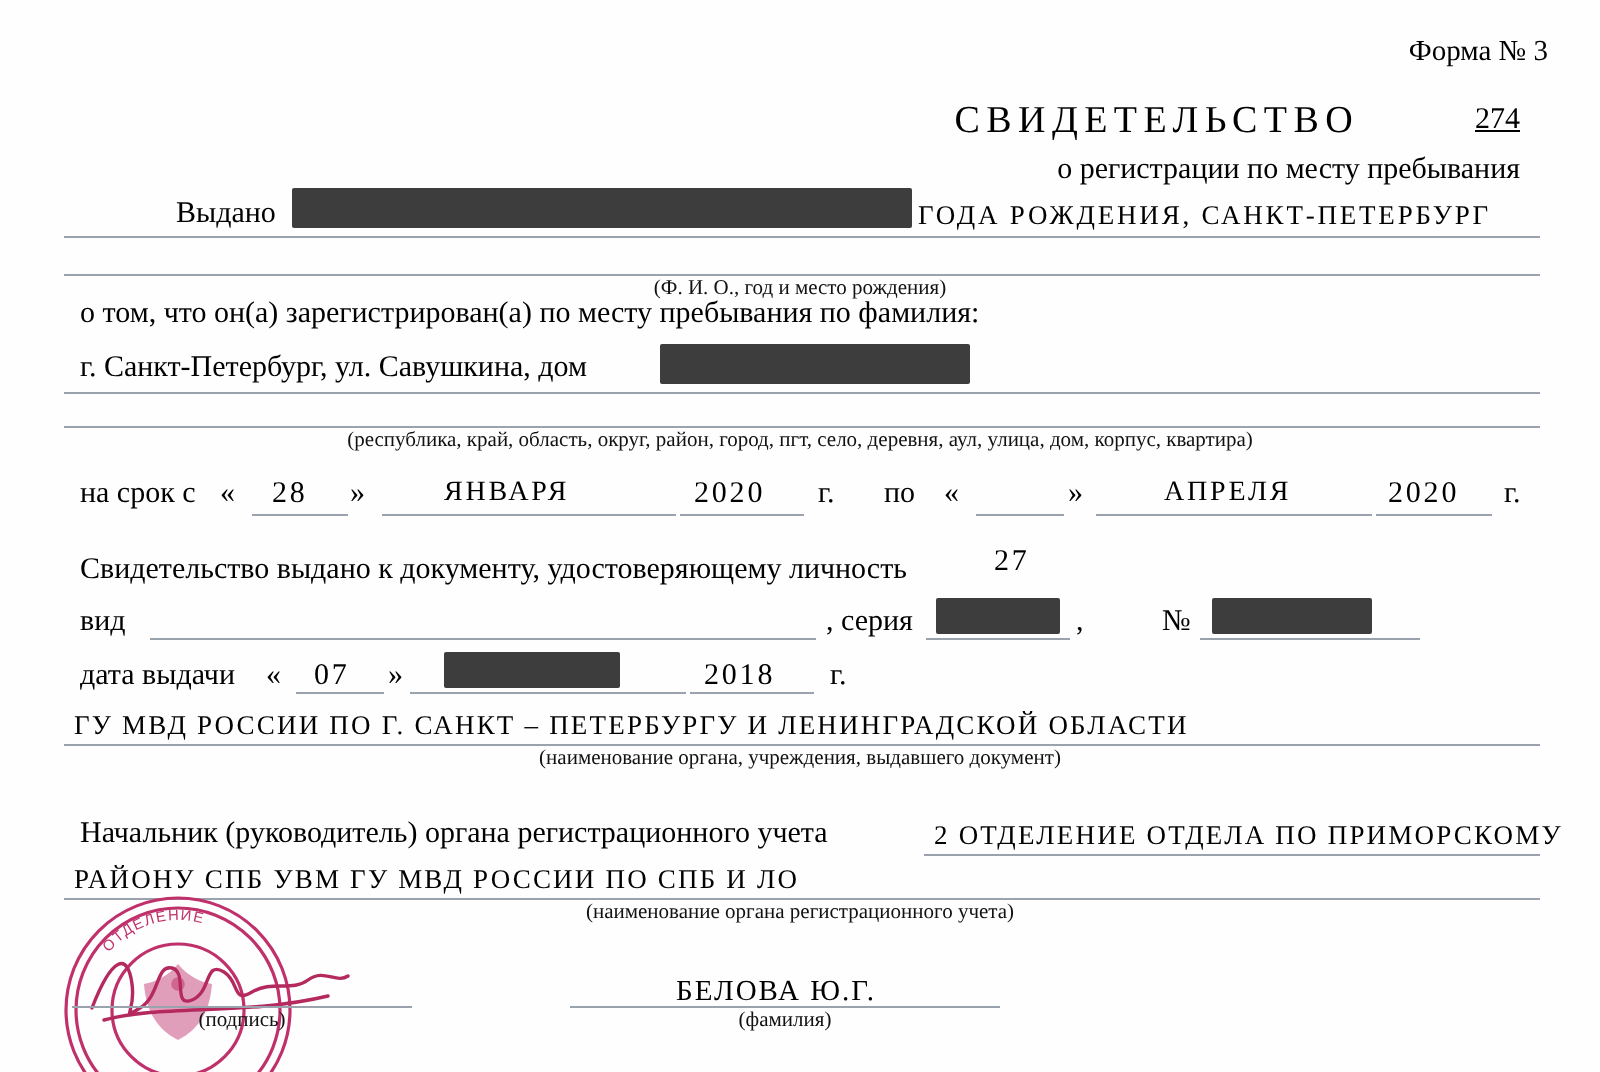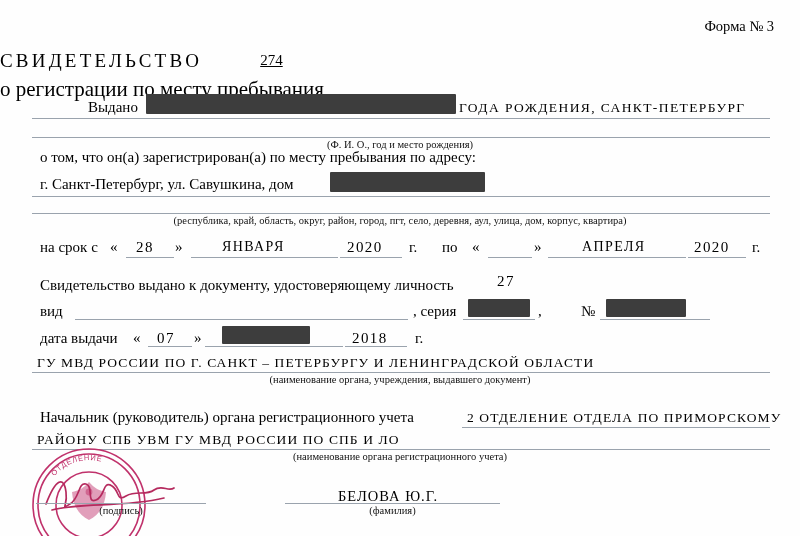--- a/index.html
+++ b/index.html
@@ -22,37 +22,37 @@
     position: absolute;
     right: 26px;
     top: 18px;
     font-size: 14.5px;
   }
   .title-block {
     position: absolute;
     left: 0;
     top: 50px;
     width: 760px;
-    text-align: left;
+    text-align: right;
   }
   .title-main {
     display: inline-block;
     font-size: 19px;
     letter-spacing: 3.2px;
     font-weight: normal;
   }
   .title-number {
     display: inline-block;
     font-size: 15px;
     text-decoration: underline;
     margin-left: 58px;
     vertical-align: 2px;
   }
   .title-sub {
-    font-size: 21px;
+    font-size: 15px;
     margin-top: 5px;
   }
   .row {
     position: absolute;
     font-size: 15px;
     white-space: nowrap;
     text-align: center;
   }
   .line {
     position: absolute;
@@ -107,21 +107,21 @@
     <div class="title-sub">о регистрации по месту пребывания</div>
   </div>
 
   <div class="row" style="left:88px; top:99px;">Выдано</div>
   <div class="redact" style="left:146px; top:94px; width:310px; height:20px;"></div>
   <div class="row bold-sp" style="left:459px; top:100px; font-size:13.5px;">ГОДА РОЖДЕНИЯ, САНКТ-ПЕТЕРБУРГ</div>
   <div class="line" style="left:32px; top:118px; width:738px;"></div>
   <div class="line" style="left:32px; top:137px; width:738px;"></div>
   <div class="caption" style="top:139px;">(Ф. И. О., год и место рождения)</div>
 
-  <div class="row" style="left:40px; top:149px;">о том, что он(а) зарегистрирован(а) по месту пребывания по адресу:</div>
+  <div class="row" style="left:40px; top:149px;">о том, что он(а) зарегистрирован(а) по месту пребывания по фамилия:</div>
 
   <div class="row" style="left:40px; top:176px;">г. Санкт-Петербург, ул. Савушкина, дом</div>
   <div class="redact" style="left:330px; top:172px; width:155px; height:20px;"></div>
   <div class="line" style="left:32px; top:196px; width:738px;"></div>
   <div class="line" style="left:32px; top:213px; width:738px;"></div>
   <div class="caption" style="top:215px;">(республика, край, область, округ, район, город, пгт, село, деревня, аул, улица, дом, корпус, квартира)</div>
 
   <div class="row" style="left:40px; top:239px;">на срок с</div>
   <div class="row" style="left:110px; top:239px;">«</div>
   <div class="row bold-sp" style="left:136px; top:239px;">28</div>

